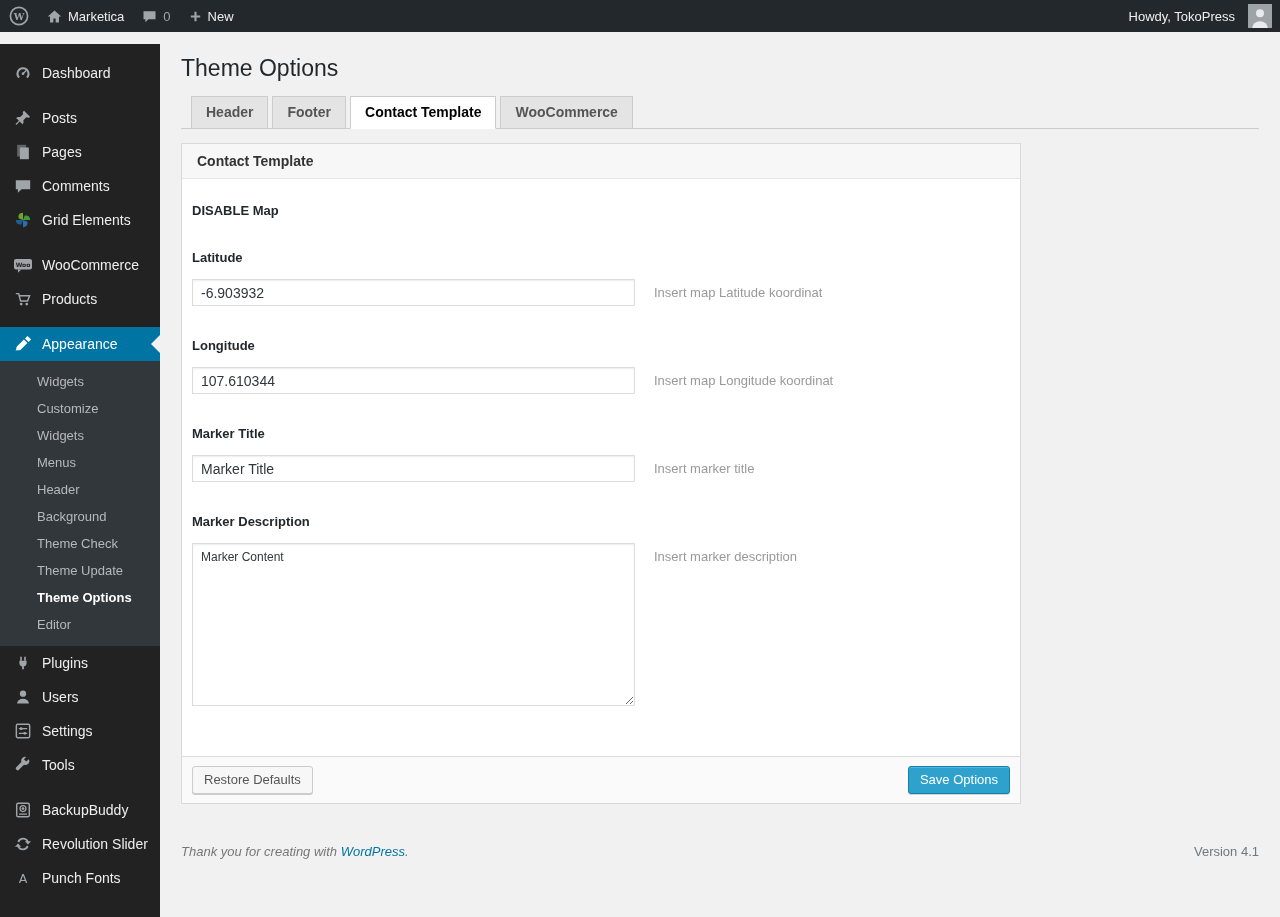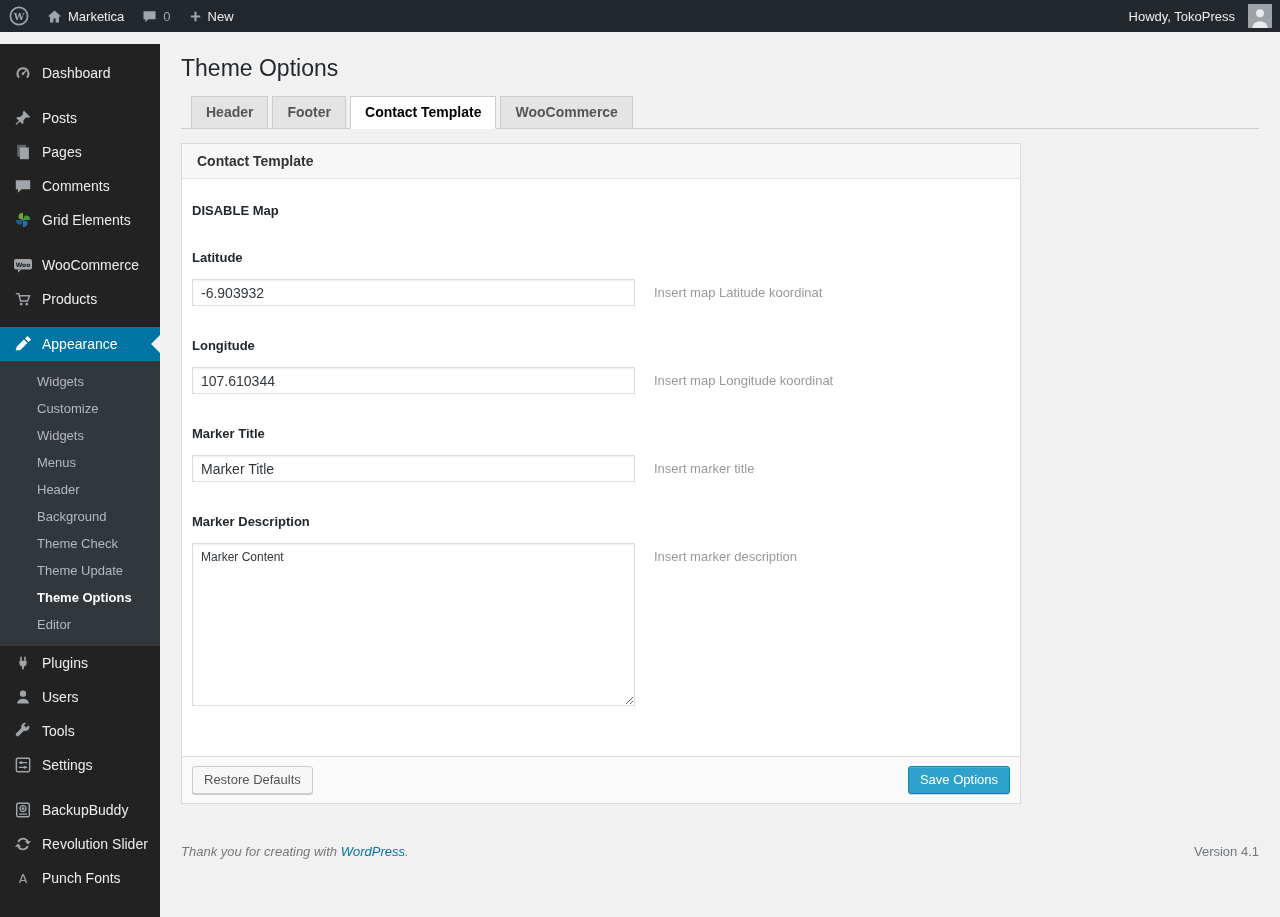--- a/index.html
+++ b/index.html
@@ -272,35 +272,35 @@
           <svg viewBox="0 0 20 20" width="18" height="18">
             <circle cx="10" cy="6.3" r="3.5" fill="currentColor"></circle>
             <path fill="currentColor" d="M3.4 17.2 a6.6 5.2 0 0 1 13.2 0 z"></path>
           </svg>
         </span>
         <span class="mi-label">Users</span>
       </div>
       <div class="menu-item">
         <span class="mi-icon">
           <svg viewBox="0 0 20 20" width="18" height="18">
-            <path fill="currentColor" d="M17.2 5.3 a4.6 4.6 0 0 1 -6.1 4.4 L6 14.8 a2.1 2.1 0 1 1 -2.9 -2.9 l5.1 -5.1 A4.6 4.6 0 0 1 13.6 1 L11 3.6 l2.6 2.6 2.6 -2.6 c0.6 0.8 1 1.8 1 2.8 z"></path>
-          </svg>
-        </span>
-        <span class="mi-label">Tools</span>
-      </div>
-      <div class="menu-item">
-        <span class="mi-icon">
-          <svg viewBox="0 0 20 20" width="18" height="18">
             <rect x="2.6" y="2.6" width="14.8" height="14.8" rx="1.5" fill="none" stroke="currentColor" stroke-width="1.6"></rect>
             <path stroke="currentColor" stroke-width="1.5" d="M5.4 7.4 h9.2 M5.4 12.6 h9.2"></path>
             <circle cx="8" cy="7.4" r="1.6" fill="currentColor"></circle>
             <circle cx="12" cy="12.6" r="1.6" fill="currentColor"></circle>
           </svg>
         </span>
         <span class="mi-label">Settings</span>
+      </div>
+      <div class="menu-item">
+        <span class="mi-icon">
+          <svg viewBox="0 0 20 20" width="18" height="18">
+            <path fill="currentColor" d="M17.2 5.3 a4.6 4.6 0 0 1 -6.1 4.4 L6 14.8 a2.1 2.1 0 1 1 -2.9 -2.9 l5.1 -5.1 A4.6 4.6 0 0 1 13.6 1 L11 3.6 l2.6 2.6 2.6 -2.6 c0.6 0.8 1 1.8 1 2.8 z"></path>
+          </svg>
+        </span>
+        <span class="mi-label">Tools</span>
       </div>
       <div class="menu-gap"></div>
       <div class="menu-item">
         <span class="mi-icon">
           <svg viewBox="0 0 20 20" width="18" height="18">
             <rect x="3" y="2.4" width="14" height="15.2" rx="1.8" fill="none" stroke="currentColor" stroke-width="1.6"></rect>
             <circle cx="10" cy="8.4" r="3.3" fill="none" stroke="currentColor" stroke-width="1.4"></circle>
             <path stroke="currentColor" stroke-width="1.4" d="M10 6.8 v3.2 M8.4 8.4 h3.2 M5.6 14.6 h8.8"></path>
           </svg>
         </span>

